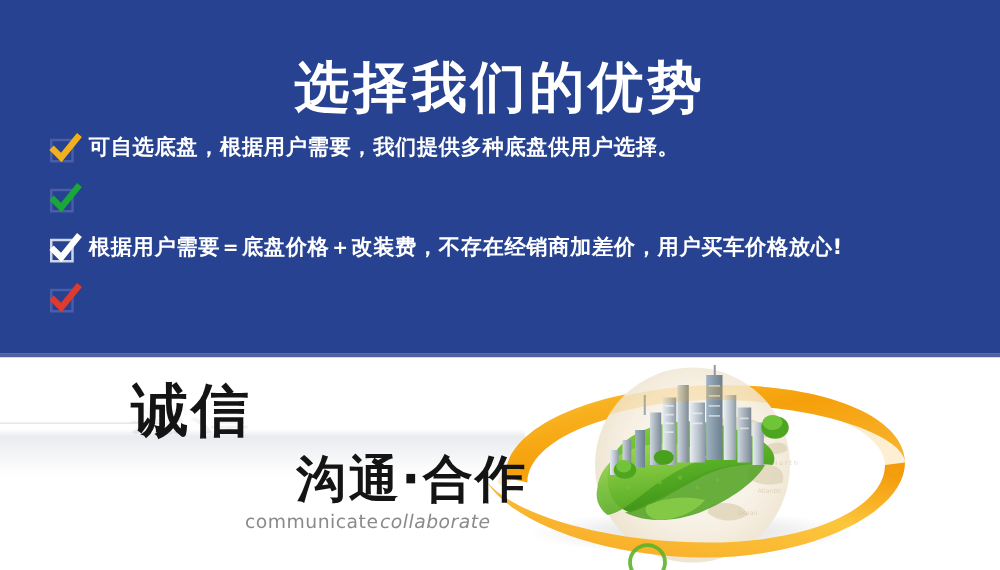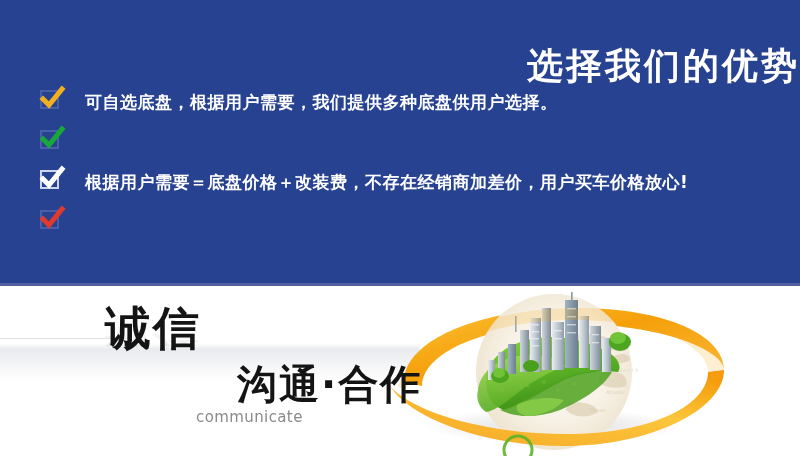--- a/index.html
+++ b/index.html
@@ -39,41 +39,40 @@
     width: 800px;
     height: 3px;
     background: #51609e;
   }
 
   .panel-title {
     position: absolute;
     left: 0;
     top: 18px;
     width: 800px;
-    text-align: right;
+    text-align: center;
     color: #ffffff;
-    font-size: 36px;
+    font-size: 44px;
     font-weight: bold;
     letter-spacing: 3px;
     line-height: 48px;
     white-space: nowrap;
   }
 
   .advantage-list {
     position: absolute;
     left: 40px;
     top: 90px;
     width: 740px;
   }
 
   .advantage-row {
     display: flex;
-    align-items: flex-start;
+    align-items: flex-end;
     height: 40px;
-    gap: 14px;
   }
 
   .checkbox-icon {
     position: relative;
     width: 19px;
     height: 19px;
     flex: 0 0 19px;
     box-sizing: border-box;
     border: 2px solid #5b6fb4;
     background: transparent;
@@ -405,14 +404,15 @@
 
   <div class="cn-integrity-shadow">诚信</div>
 
   <div class="cn-integrity">诚信</div>
 
 
   <div class="cn-communicate">沟通·合作</div>
 
   <div class="en-communicate">communicate</div>
 
+  <div class="en-collaborate">collaborate</div>
 
 </div>
 
 </body></html>

